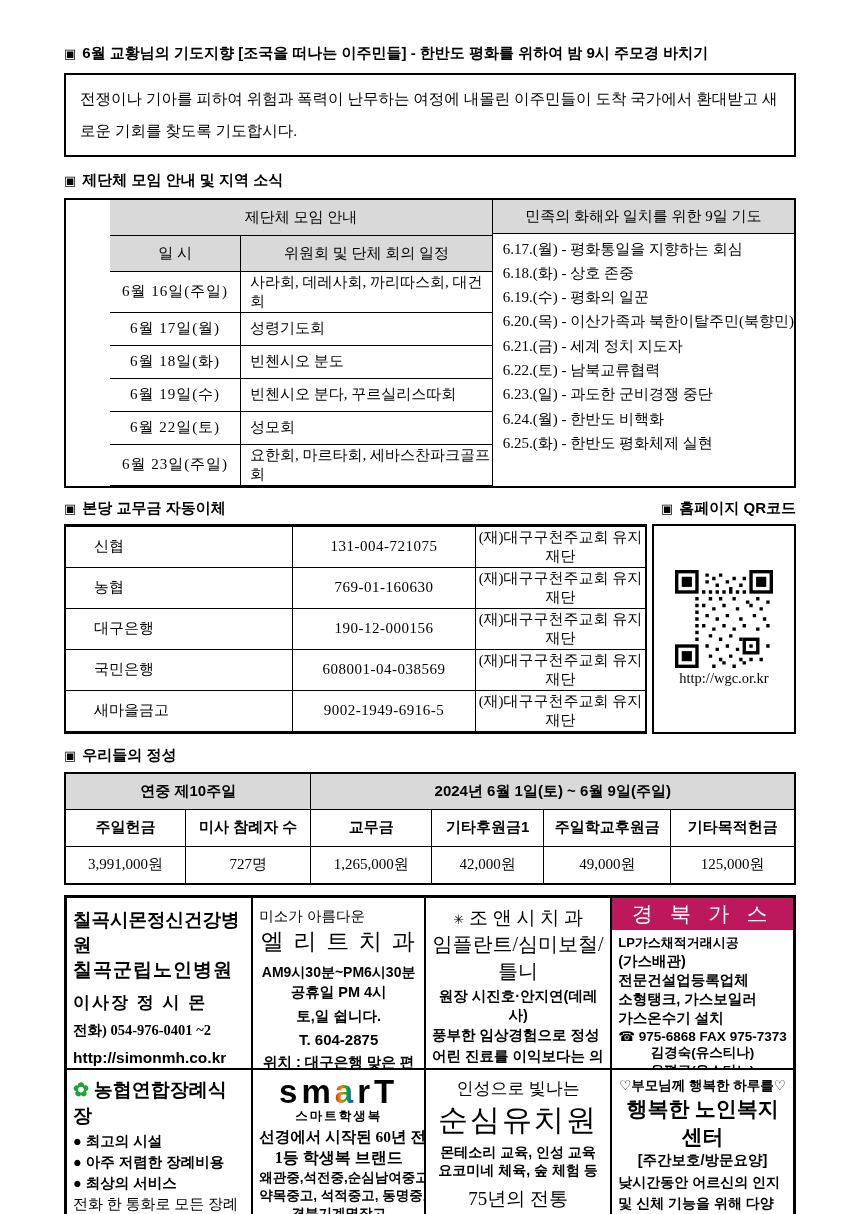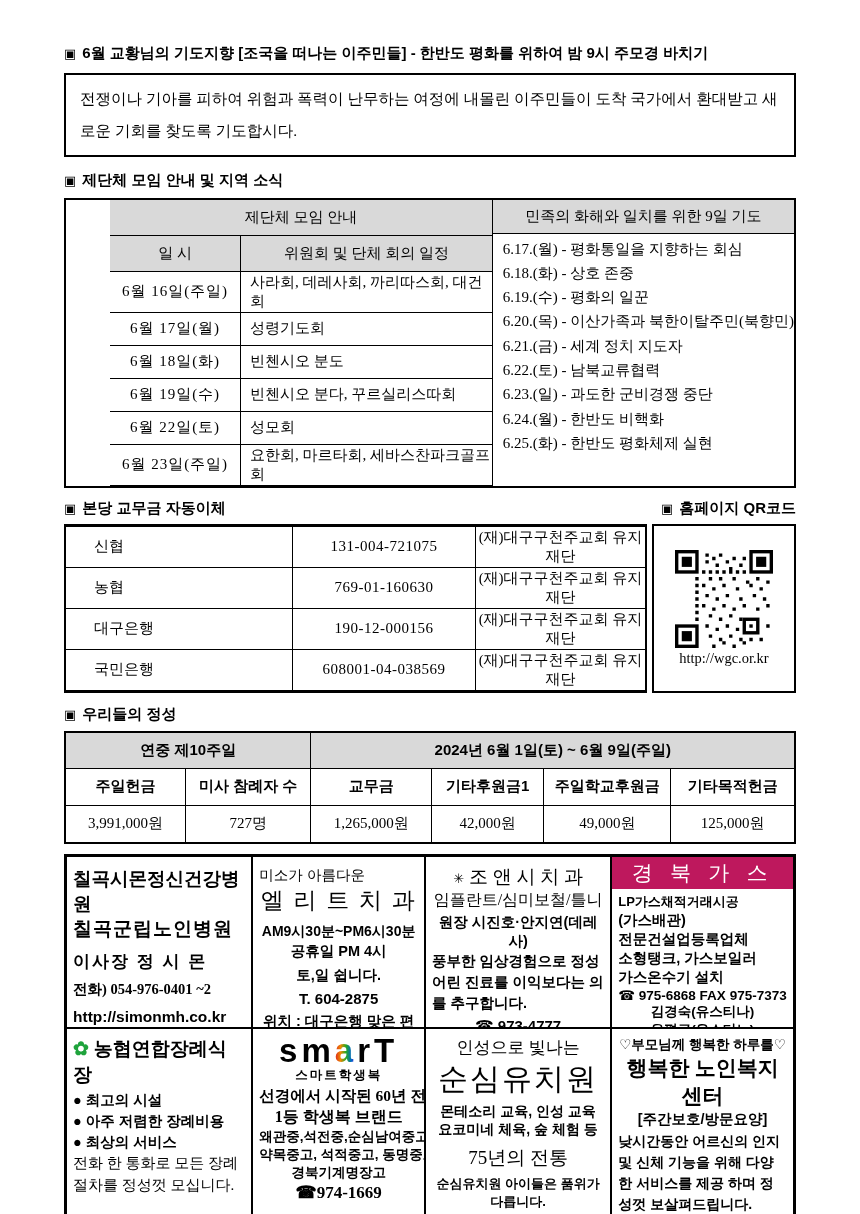--- a/index.html
+++ b/index.html
@@ -153,20 +153,25 @@
           <td>(재)대구구천주교회 유지재단</td>
         </tr>
         <tr>
           <td>대구은행</td>
           <td>190-12-000156</td>
           <td>(재)대구구천주교회 유지재단</td>
         </tr>
         <tr>
           <td>국민은행</td>
           <td>608001-04-038569</td>
+          <td>(재)대구구천주교회 유지재단</td>
+        </tr>
+        <tr>
+          <td>새마을금고</td>
+          <td>9002-1949-6916-5</td>
           <td>(재)대구구천주교회 유지재단</td>
         </tr>
       </tbody>
         </table>
     </div>
     <div class="qr-box">
       <svg width="98" height="98" viewBox="0 0 29 29">
         <rect x="0" y="0" width="29" height="29" fill="#fff"></rect>
         <g fill="#000">
           <rect x="0" y="0" width="7" height="7"></rect>
@@ -241,21 +246,21 @@
       <span class="ln" style="font-weight:bold;font-size:14.5px;margin-top:5px;">토,일 쉽니다.</span>
       <span class="ln" style="font-weight:bold;font-size:15px;margin-top:5px;">T. 604-2875</span>
       <span class="ln" style="font-weight:bold;font-size:14.5px;margin-top:5px;">위치 : 대구은행 맞은 편</span>
     </div>
 
     <div class="ad">
       <span class="ln serif" style="font-size:19px;margin-top:2px;">
         <span style="font-size:13px;">✳</span>
         <span>조 앤 시 치 과</span>
       </span>
-      <span class="ln serif" style="font-size:16px;">임플란트/심미보철/틀니</span>
+      <span class="ln serif" style="font-size:20px;">임플란트/심미보철/틀니</span>
       <span class="ln" style="font-weight:bold;font-size:14.5px;margin-top:2px;">원장 시진호·안지연(데레사)</span>
       <span class="ln left-al" style="font-weight:bold;font-size:14.5px;line-height:1.45;">풍부한 임상경험으로 정성 어린 진료를 이익보다는 의를 추구합니다.</span>
       <span class="ln" style="font-weight:bold;font-size:15px;margin-top:3px;">☎ 973-4777</span>
 
     </div>
 
     <div class="ad left-al" style="padding:0;">
       <div class="gas-head" style="text-align:center;">경 북 가 스</div>
       <div style="padding:4px 6px;">
         <span class="ln" style="font-weight:bold;font-size:13px;">LP가스채적거래시공</span>

